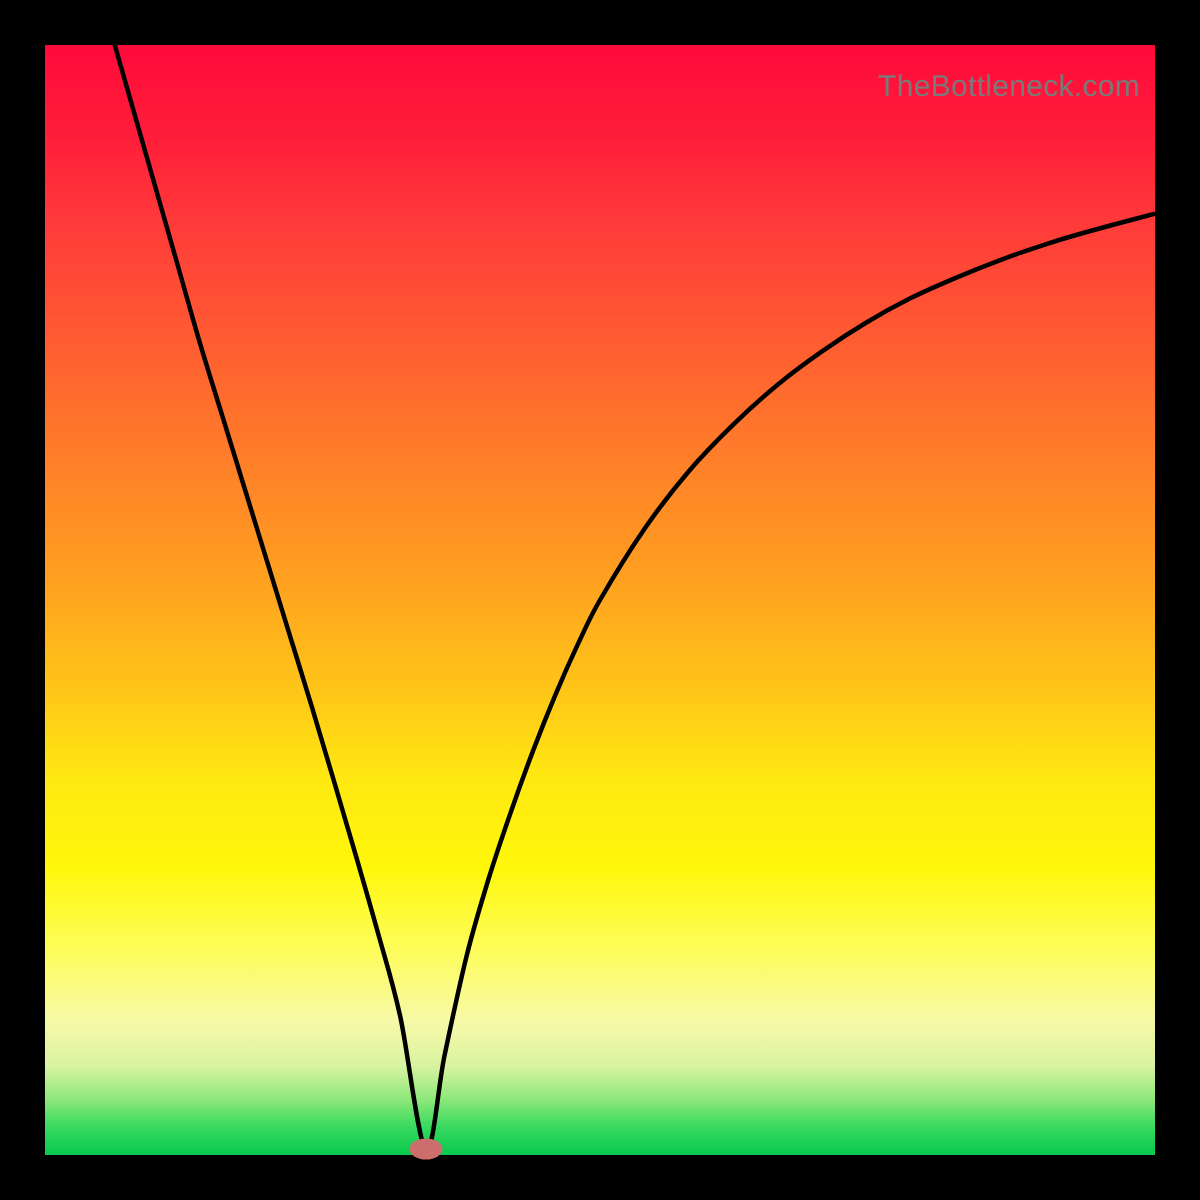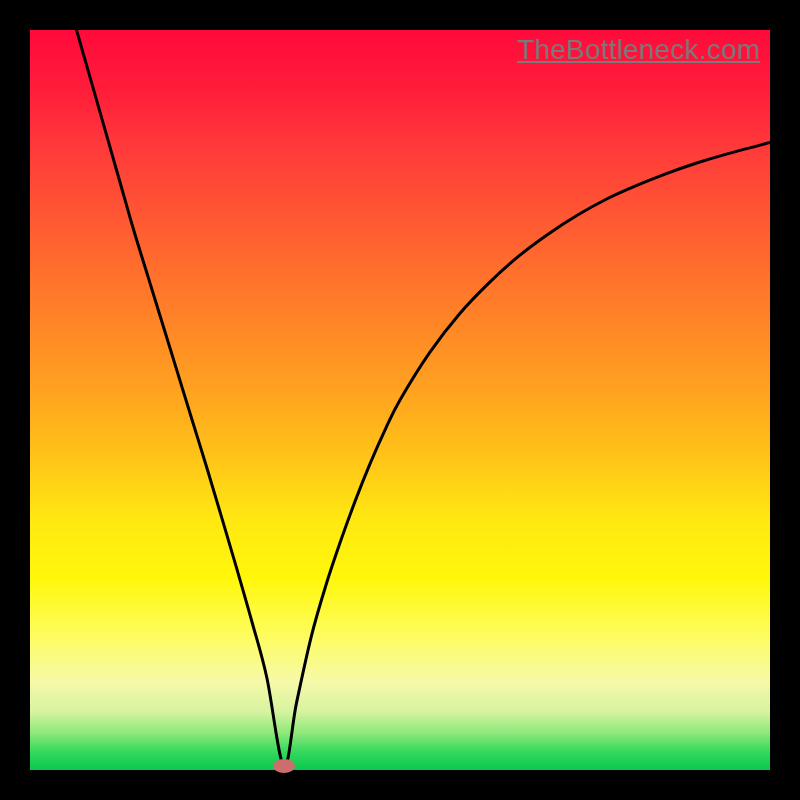--- a/index.html
+++ b/index.html
@@ -37,28 +37,27 @@
       #fdfd60 82%,
       #f6f9a8 88%,
       #d8f3a0 92%,
       #8de87a 95%,
       #36d95e 97.5%,
       #08c94e 100%
     );
   }
   .watermark {
     position: absolute;
-    top: 4px;
+    top: 17px;
     right: 10px;
     color: #7a7a7a;
-    font-size: 28px;
+    font-size: 20px;
     font-weight: 500;
     letter-spacing: 0.2px;
     user-select: none;
-    text-decoration: underline;
   }
   svg.curve {
     position: absolute;
     left: 0;
     top: 0;
     width: 740px;
     height: 740px;
   }
   .marker {
     position: absolute;

